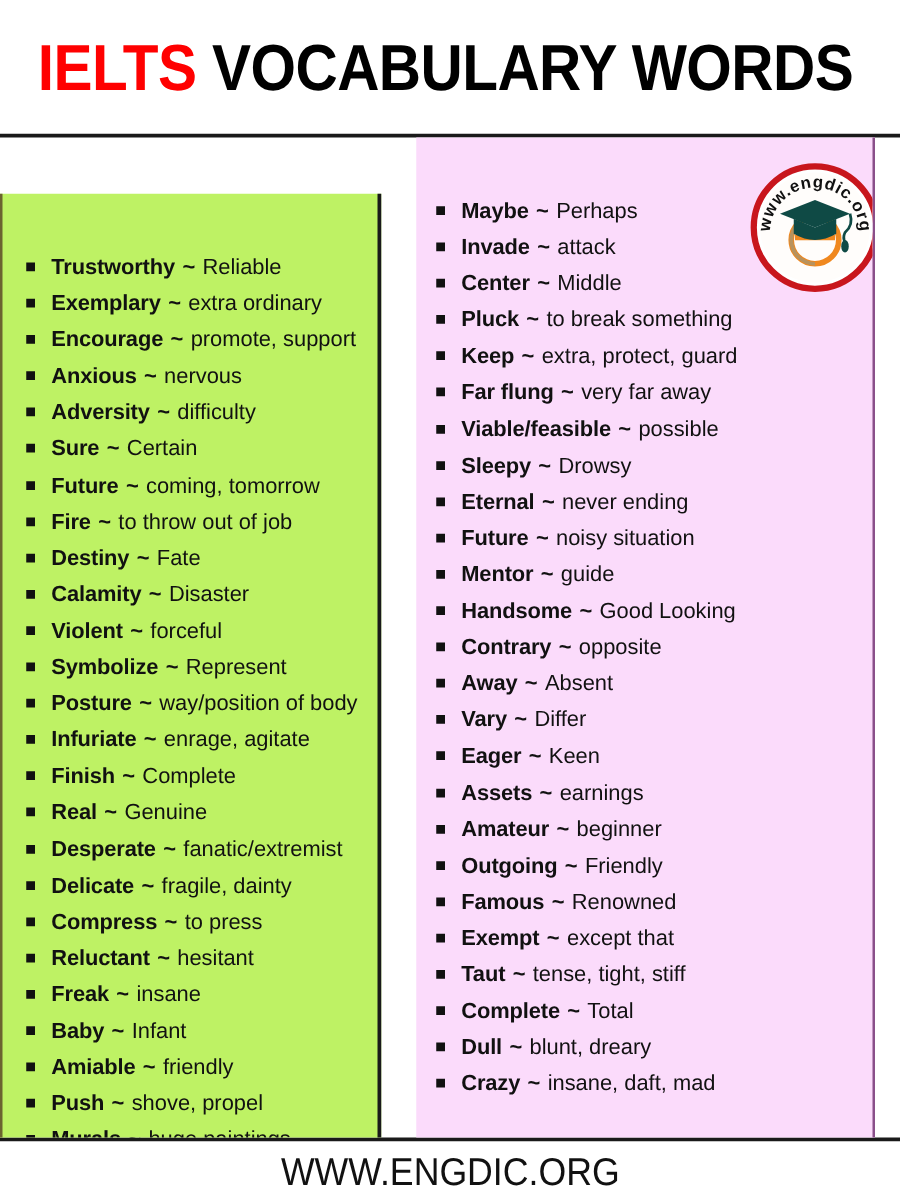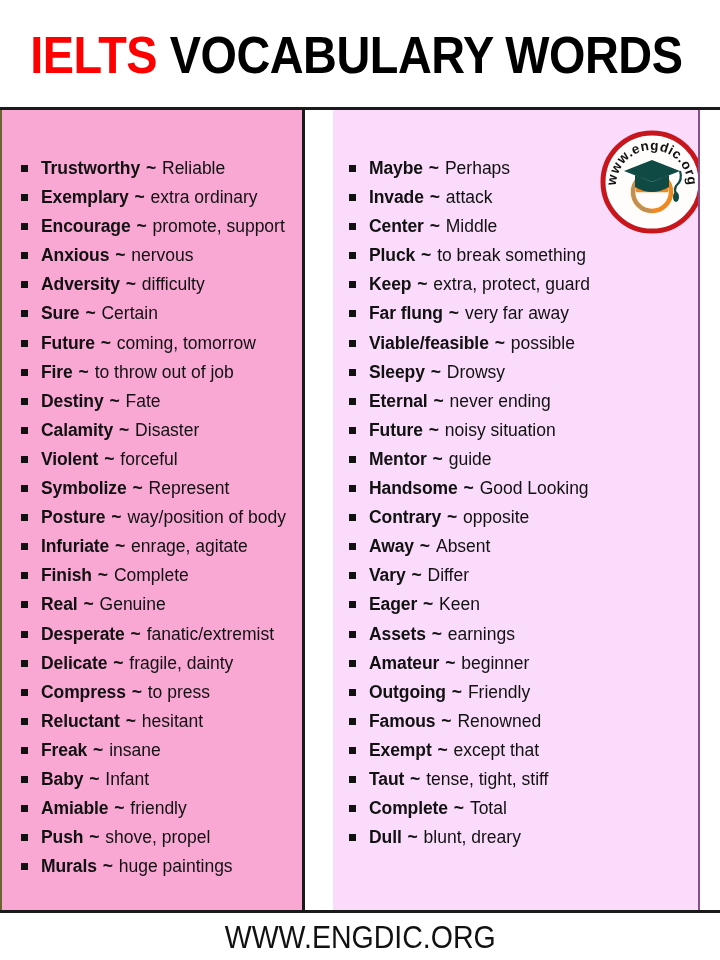--- a/index.html
+++ b/index.html
@@ -57,23 +57,24 @@
     border-bottom: 3px solid #1a1a1a;
     box-sizing: border-box;
   }
   .col {
     position: relative;
     box-sizing: border-box;
     overflow: hidden;
   }
   .col-left {
     width: 305px;
-    background: #f9a8d4;
+    background: #bef264;
     border-left: 2px solid #6b6430;
     border-right: 3px solid #1a1a1a;
+    margin-top: 45px;
   }
   .col-right {
     width: 367px;
     background: #fbdbfb;
     border-right: 2px solid #8a4f8a;
     margin-left: 28px;
   }
 
   .list {
     list-style: none;
@@ -209,20 +210,21 @@
           <li><span class="bullet"></span><span class="word">Vary</span><span class="tilde"> ~ </span><span class="meaning">Differ</span></li>
           <li><span class="bullet"></span><span class="word">Eager</span><span class="tilde"> ~ </span><span class="meaning">Keen</span></li>
           <li><span class="bullet"></span><span class="word">Assets</span><span class="tilde"> ~ </span><span class="meaning">earnings</span></li>
           <li><span class="bullet"></span><span class="word">Amateur</span><span class="tilde"> ~ </span><span class="meaning">beginner</span></li>
           <li><span class="bullet"></span><span class="word">Outgoing</span><span class="tilde"> ~ </span><span class="meaning">Friendly</span></li>
           <li><span class="bullet"></span><span class="word">Famous</span><span class="tilde"> ~ </span><span class="meaning">Renowned</span></li>
           <li><span class="bullet"></span><span class="word">Exempt</span><span class="tilde"> ~ </span><span class="meaning">except that</span></li>
           <li><span class="bullet"></span><span class="word">Taut</span><span class="tilde"> ~ </span><span class="meaning">tense, tight, stiff</span></li>
           <li><span class="bullet"></span><span class="word">Complete</span><span class="tilde"> ~ </span><span class="meaning">Total</span></li>
           <li><span class="bullet"></span><span class="word">Dull</span><span class="tilde"> ~ </span><span class="meaning">blunt, dreary</span></li>
+          <li><span class="bullet"></span><span class="word">Crazy</span><span class="tilde"> ~ </span><span class="meaning">insane, daft, mad</span></li>
         </ul>
 
       <div class="logo">
         <svg viewBox="0 0 104 104" xmlns="http://www.w3.org/2000/svg">
           <defs>
             <path id="arcTop" d="M 16 56 A 36 36 0 0 1 88 56" fill="none"></path>
           </defs>
           <circle cx="52" cy="52" r="49" fill="#ffffff" stroke="#c8161d" stroke-width="5"></circle>
           <circle cx="52" cy="52" r="44" fill="#fffdfb"></circle>
           <text font-family="'Liberation Sans', sans-serif" font-size="13.5" font-weight="700" fill="#111111" letter-spacing="0.6">

